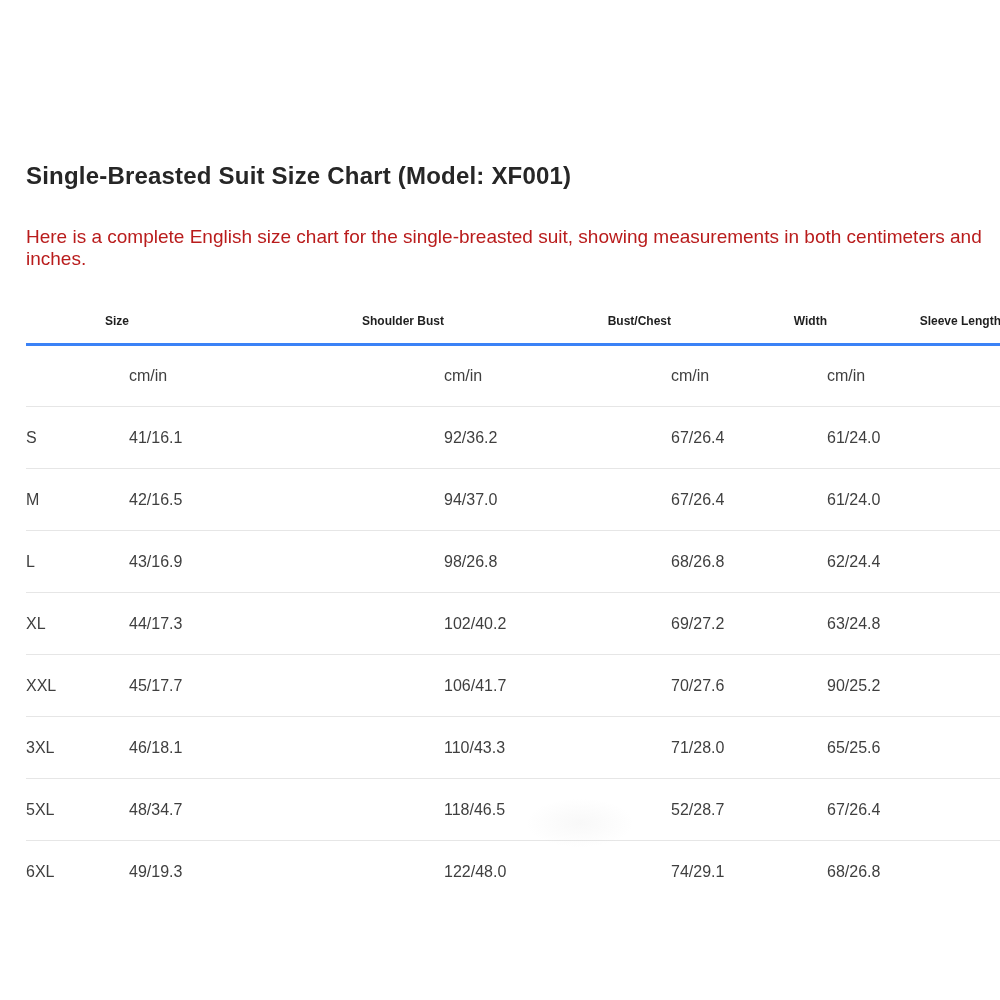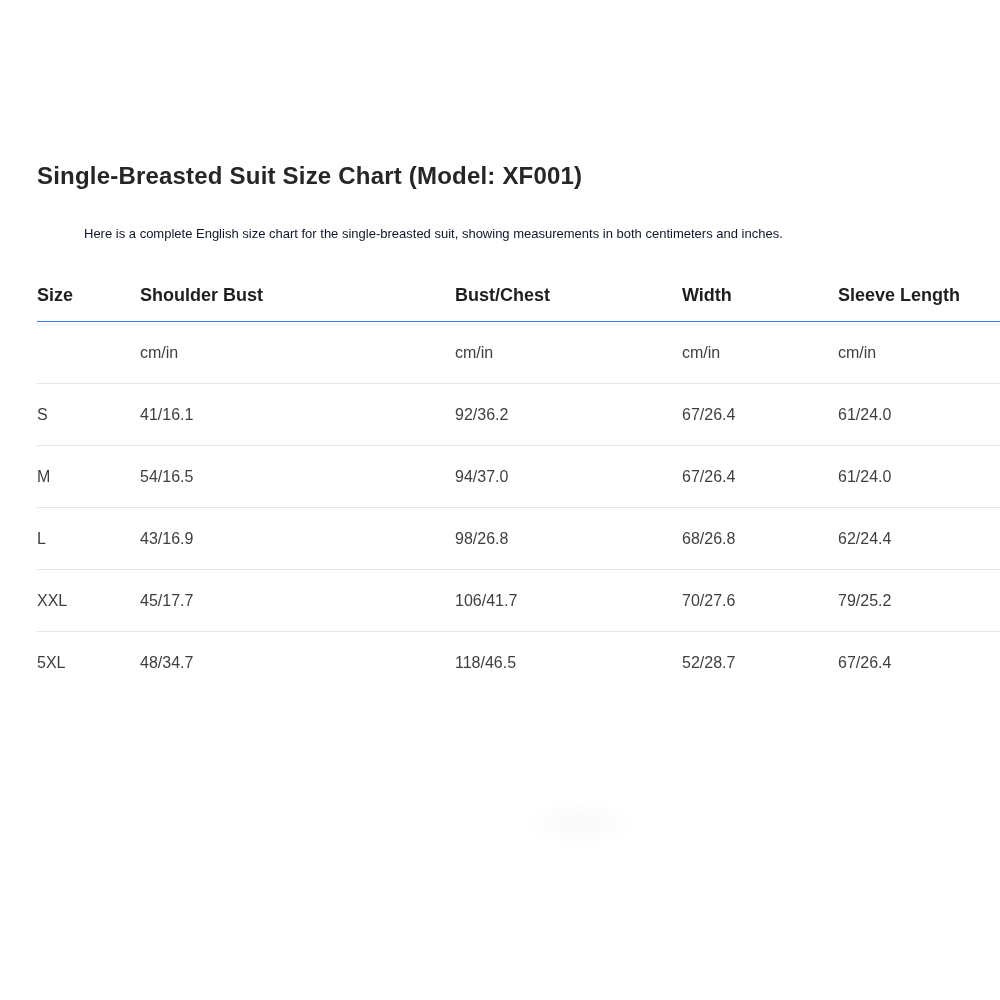--- a/index.html
+++ b/index.html
@@ -8,49 +8,48 @@
     height: 1000px;
     background: #ffffff;
     font-family: "Liberation Sans", "DejaVu Sans", sans-serif;
     color: #3b3b3b;
     overflow: hidden;
   }
   .page {
     position: relative;
     width: 1000px;
     height: 1000px;
-    padding-left: 37px;
+    padding-left: 26px;
     border-radius: 21px;
   }
   .page-title {
     padding-top: 162px;
     font-size: 24px;
     font-weight: 700;
     color: #262626;
     letter-spacing: 0.2px;
   }
   .page-description {
     margin-top: 36px;
-    font-size: 13px;
-    color: #0f172a;
-    margin-left: 47px;
+    font-size: 19px;
+    color: #b91c1c;
   }
   table.size-chart {
     margin-top: 32px;
     width: 975px;
     border-collapse: collapse;
     table-layout: fixed;
   }
   table.size-chart th {
-    text-align: left;
-    font-size: 18px;
+    text-align: right;
+    font-size: 12px;
     font-weight: 700;
     color: #1f1f1f;
     padding: 12px 0 15px 0;
-    border-bottom: 1px solid #3b82f6;
+    border-bottom: 3px solid #3b82f6;
   }
   table.size-chart td {
     font-size: 16px;
     color: #3f3f3f;
     height: 62px;
     padding: 0;
     vertical-align: middle;
     border-bottom: 1px solid #e6e6e6;
   }
   table.size-chart tr:last-child td {
@@ -107,44 +106,65 @@
       </tr>
       <tr>
         <td>S</td>
         <td>41/16.1</td>
         <td>92/36.2</td>
         <td>67/26.4</td>
         <td>61/24.0</td>
       </tr>
       <tr>
         <td>M</td>
-        <td>54/16.5</td>
+        <td>42/16.5</td>
         <td>94/37.0</td>
         <td>67/26.4</td>
         <td>61/24.0</td>
       </tr>
       <tr>
         <td>L</td>
         <td>43/16.9</td>
         <td>98/26.8</td>
         <td>68/26.8</td>
         <td>62/24.4</td>
       </tr>
       <tr>
+        <td>XL</td>
+        <td>44/17.3</td>
+        <td>102/40.2</td>
+        <td>69/27.2</td>
+        <td>63/24.8</td>
+      </tr>
+      <tr>
         <td>XXL</td>
         <td>45/17.7</td>
         <td>106/41.7</td>
         <td>70/27.6</td>
-        <td>79/25.2</td>
+        <td>90/25.2</td>
+      </tr>
+      <tr>
+        <td>3XL</td>
+        <td>46/18.1</td>
+        <td>110/43.3</td>
+        <td>71/28.0</td>
+        <td>65/25.6</td>
       </tr>
       <tr>
         <td>5XL</td>
         <td>48/34.7</td>
         <td>118/46.5</td>
         <td>52/28.7</td>
         <td>67/26.4</td>
+      </tr>
+      <tr>
+        <td>6XL</td>
+        <td>49/19.3</td>
+        <td>122/48.0</td>
+        <td>74/29.1</td>
+        <td>68/26.8</td>
       </tr>
     </tbody>
   </table>
 
   <div class="watermark-smudge"></div>
 
 </div>
 
 </body></html>

